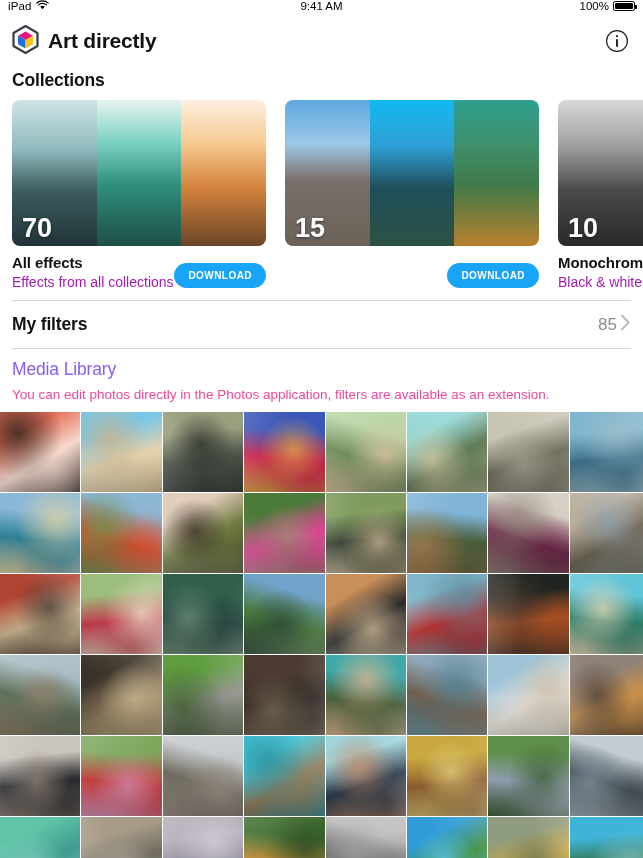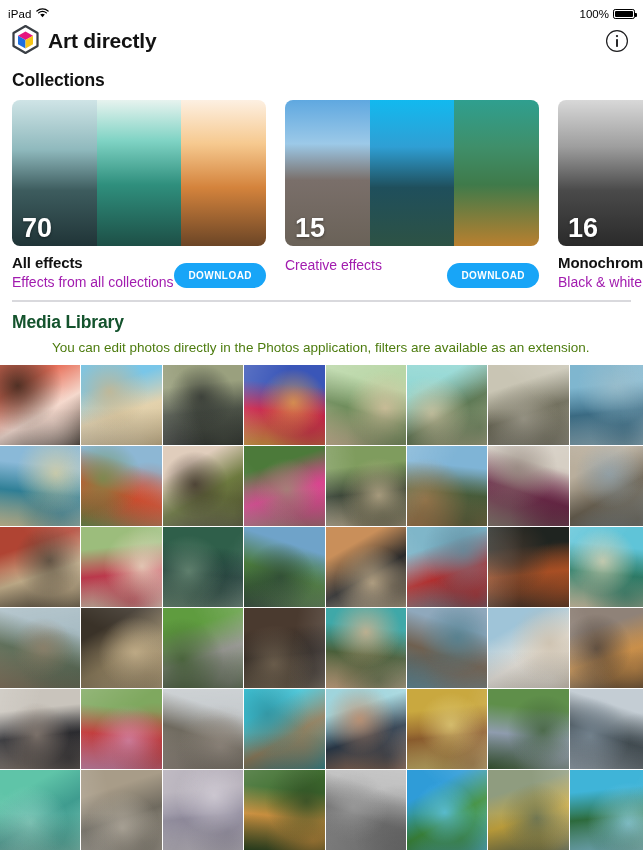--- a/index.html
+++ b/index.html
@@ -6,21 +6,21 @@
   html, body {
     width:643px; height:858px;
     overflow:hidden;
     background:#ffffff;
     font-family:"Liberation Sans", sans-serif;
     -webkit-font-smoothing:antialiased;
   }
 
   
   .statusbar{
-    height:20px; display:flex; align-items:flex-end;
+    height:20px; display:flex; align-items:flex-start;
     padding:0 8px; font-size:11.5px; color:#000;
     position:relative;
   }
   .sb-left{ display:flex; align-items:center; gap:5px; }
   .sb-device{ font-size:11.5px; letter-spacing:.1px; }
   .wifi-icon{ display:block; }
   .sb-center{
     position:absolute; left:0; right:0; text-align:center;
     font-size:11.5px; font-weight:400; pointer-events:none;
   }
@@ -95,22 +95,22 @@
     display:flex; align-items:center;
     padding:13px 12px 13px 12px; cursor:pointer;
   }
   .mf-label{ font-size:17.5px; font-weight:bold; color:#121212; letter-spacing:-.15px; }
   .mf-right{ margin-left:auto; display:flex; align-items:center; gap:3px; }
   .mf-count{ font-size:17px; color:#8b8b90; }
   .chev{ display:block; }
 
   
   .media-head{ padding:10px 12px 0 12px; }
-  .ml-title{ font-size:17.5px; font-weight:bold; color:#14532d; letter-spacing:-.15px; }
-  .ml-desc{ font-size:13.5px; color:#4d7c0f; padding:7px 0 10px 0;margin-left:40px; }
+  .ml-title{ font-size:17.5px; font-weight:normal; color:#8b5cf6; letter-spacing:-.15px; }
+  .ml-desc{ font-size:13.5px; color:#ec4899; padding:7px 0 10px 0; }
 
   
   .grid{
     display:grid;
     grid-template-columns:repeat(8, 80.4px);
     gap:1px;
     width:100%;
     overflow:hidden;
   }
   .cell{
@@ -126,20 +126,21 @@
   <div class="sb-left">
     <span class="sb-device">iPad</span>
     <span class="wifi-icon">
       <svg width="13" height="10" viewBox="0 0 13 10">
         <path d="M6.5 9.3 L4.2 6.6 a3.6 3.6 0 0 1 4.6 0 Z" fill="#000"></path>
         <path d="M2.6 4.9 a6 6 0 0 1 7.8 0" stroke="#000" stroke-width="1.25" fill="none" stroke-linecap="round"></path>
         <path d="M0.9 3.0 a8.8 8.8 0 0 1 11.2 0" stroke="#000" stroke-width="1.25" fill="none" stroke-linecap="round"></path>
       </svg>
     </span>
   </div>
+  <div class="sb-center">9:41 AM</div>
   <div class="sb-right">
     <span class="sb-batt-text">100%</span>
     <span class="batt">
         <span class="batt-fill"></span>
       </span>
   </div>
 </div>
 
 <div class="navbar">
   <div class="brand">
@@ -192,47 +193,57 @@
         <div class="strip" style="background:
              linear-gradient(180deg,#5fa8e0 0%,#9cc9e8 30%,#7a6f6a 55%,#6a6258 100%);"></div>
         <div class="strip" style="background:
              linear-gradient(180deg,#12b9ef 0%,#2f9fd4 32%,#1f4f5c 60%,#2d5244 100%);"></div>
         <div class="strip" style="background:
              linear-gradient(180deg,#2f9f8f 0%,#3f8f6a 32%,#3f7a4a 58%,#b9802f 100%);"></div>
         <div class="coll-count">15</div>
       </div>
       <div class="coll-meta">
         <div class="coll-texts">
-          <div class="coll-desc">Creative effects</div>
         </div>
         <button class="dl-btn">DOWNLOAD</button>
       </div>
     </div>
 
     <div class="coll-card">
       <div class="coll-thumb">
         <div class="strip" style="background:
              linear-gradient(180deg,#d8d8d8 0%,#9e9e9e 32%,#4a4a4a 62%,#2a2a2a 100%);"></div>
         <div class="strip" style="background:
              linear-gradient(180deg,#e4e4e4 0%,#b0b0b0 30%,#3d3d3d 64%,#1d1d1d 100%);"></div>
 
-        <div class="coll-count">16</div>
+        <div class="coll-count">10</div>
       </div>
       <div class="coll-meta">
         <div class="coll-texts">
           <div class="coll-name">Monochrome</div>
           <div class="coll-desc">Black &amp; white f</div>
         </div>
 
       </div>
     </div>
 
   </div>
 
   <div class="sep"></div>
+  <div class="myfilters">
+    <span class="mf-label">My filters</span>
+    <span class="mf-right">
+      <span class="mf-count">85</span>
+      <span class="chev">
+        <svg width="11" height="17" viewBox="0 0 11 17">
+          <path d="M2 1.6 L8.6 8.5 L2 15.4" fill="none" stroke="#b6b6bb" stroke-width="1.9" stroke-linecap="round" stroke-linejoin="round"></path>
+        </svg>
+      </span>
+    </span>
+  </div>
   <div class="sep"></div>
 
   <div class="media-head">
     <div class="ml-title">Media Library</div>
     <div class="ml-desc">You can edit photos directly in the Photos application, filters are available as an extension.</div>
   </div>
 
   <div class="grid" id="photo-grid">
       <div class="cell">
         <div class="art" style="background: linear-gradient(150deg, rgb(232, 112, 90) 0%, rgb(232, 112, 90) 26%, rgb(245, 217, 205) 58%, rgb(43, 33, 24) 100%);">

